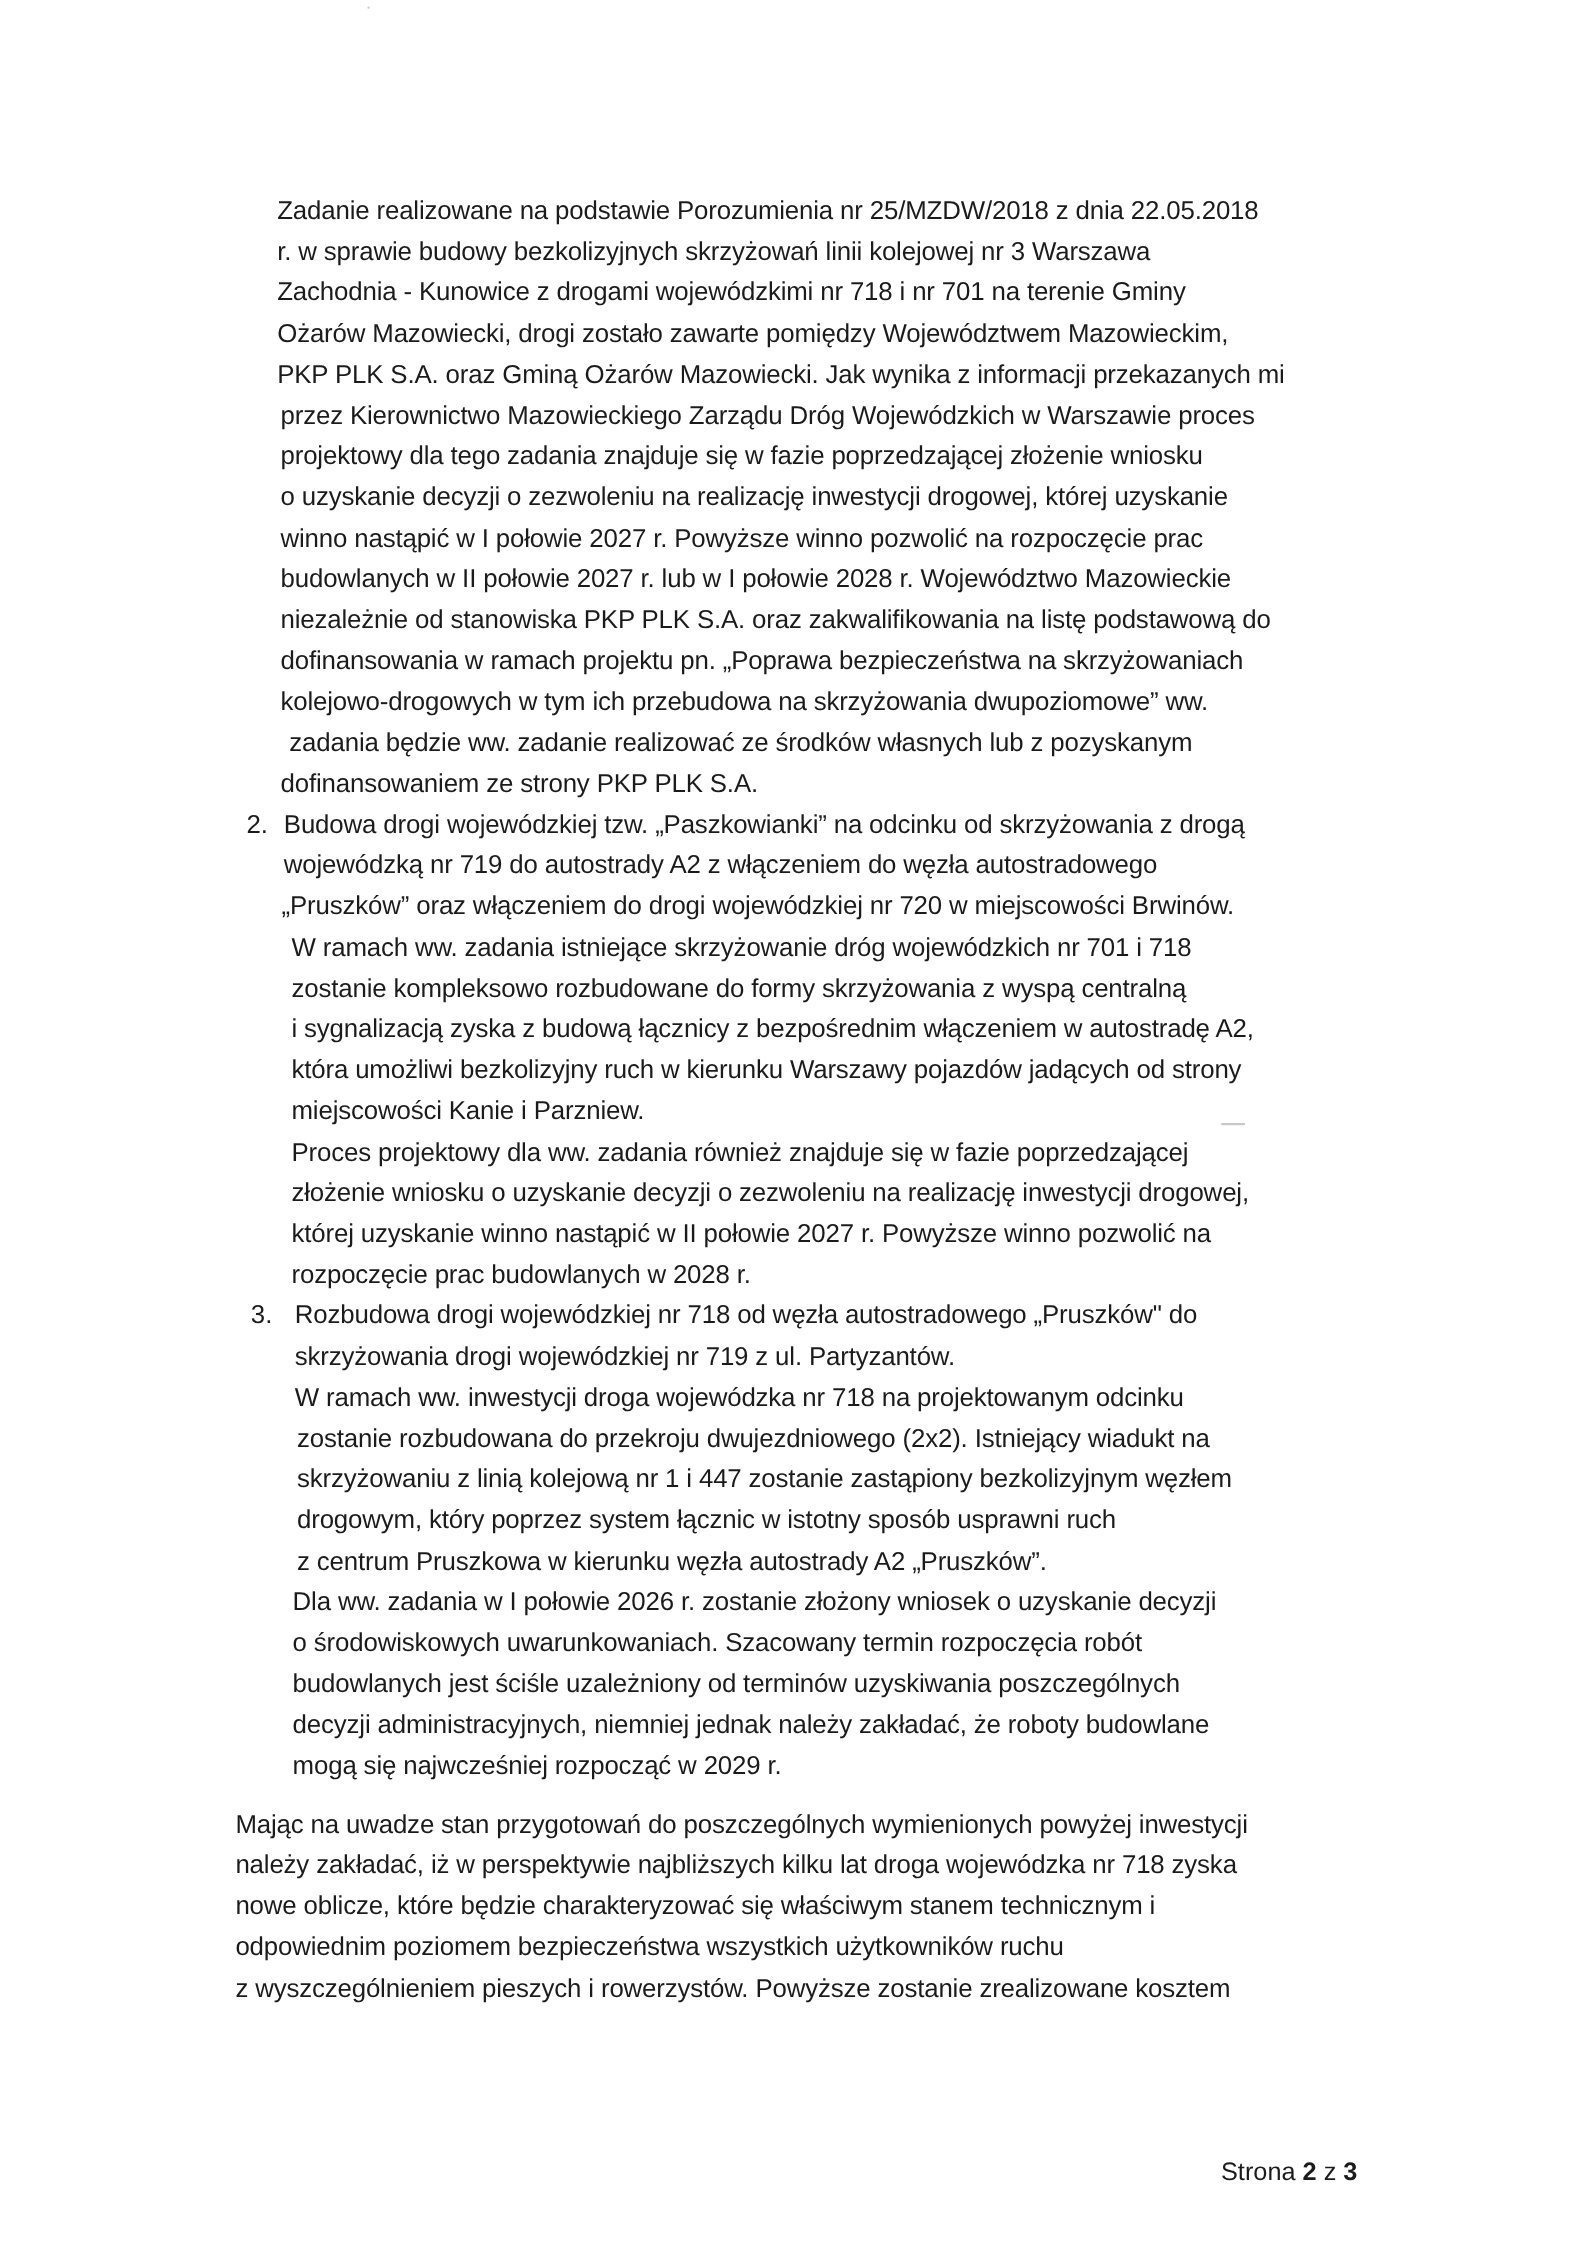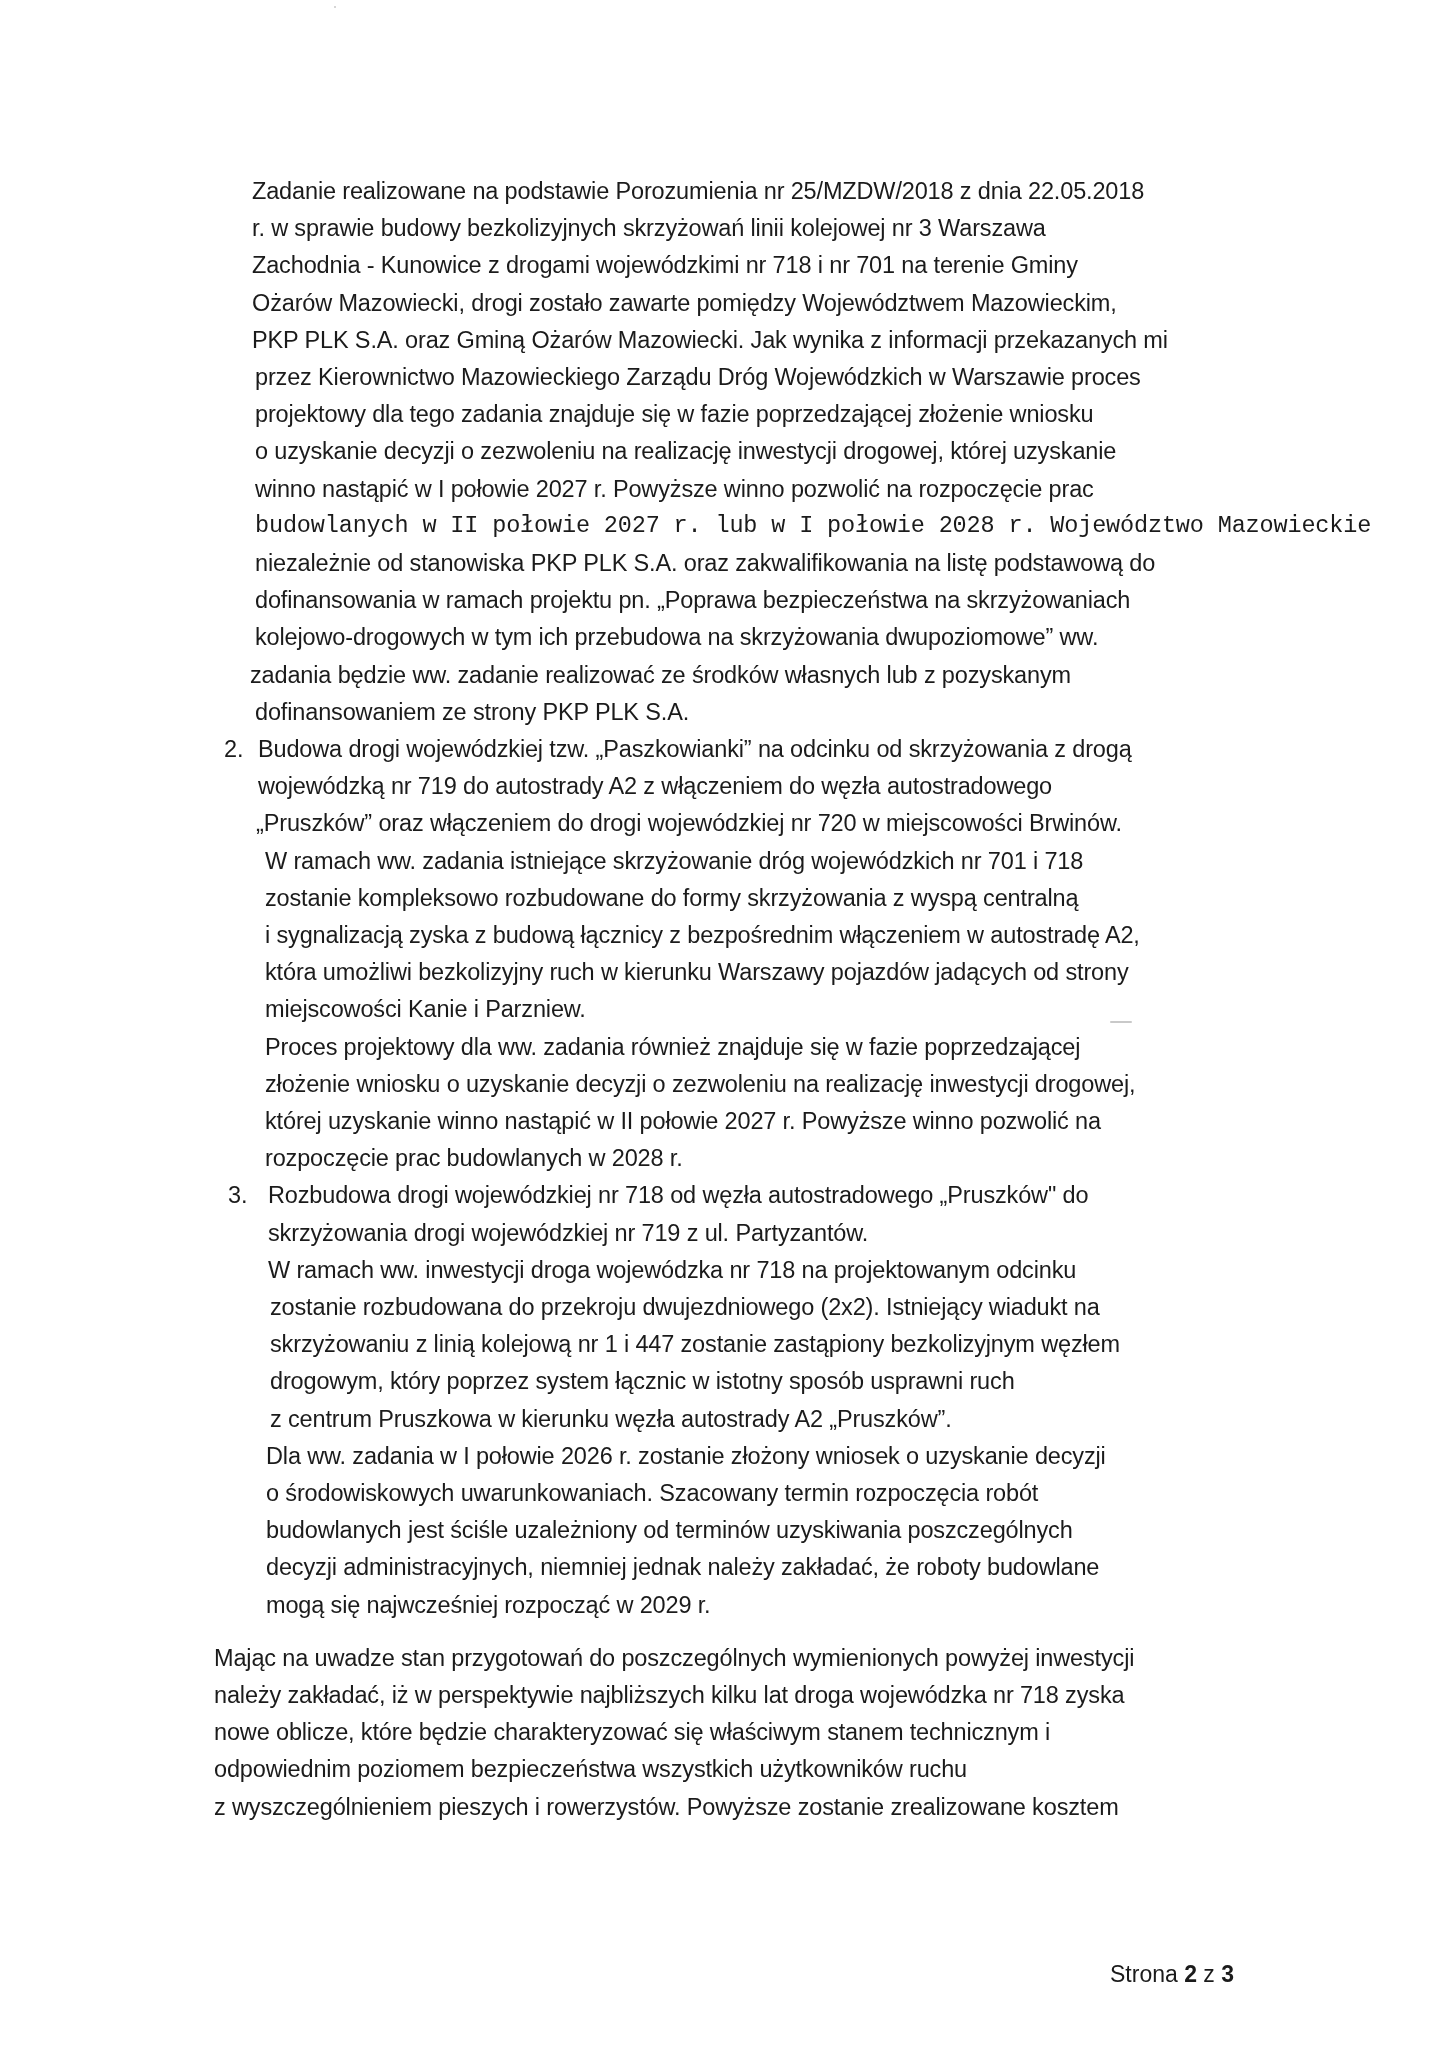--- a/index.html
+++ b/index.html
@@ -45,25 +45,25 @@
   <div id="body-text">
       <div class="ln" style="left: 252px; top: 177px;">Zadanie realizowane na podstawie Porozumienia nr 25/MZDW/2018 z dnia 22.05.2018</div>
       <div class="ln" style="left: 252px; top: 214.2px;">r. w sprawie budowy bezkolizyjnych skrzyżowań linii kolejowej nr 3 Warszawa</div>
       <div class="ln" style="left: 252px; top: 251.4px;">Zachodnia - Kunowice z drogami wojewódzkimi nr 718 i nr 701 na terenie Gminy</div>
       <div class="ln" style="left: 252px; top: 288.6px;">Ożarów Mazowiecki, drogi zostało zawarte pomiędzy Województwem Mazowieckim,</div>
       <div class="ln" style="left: 252px; top: 325.8px;">PKP PLK S.A. oraz Gminą Ożarów Mazowiecki. Jak wynika z informacji przekazanych mi</div>
       <div class="ln" style="left: 255px; top: 363px;">przez Kierownictwo  Mazowieckiego Zarządu Dróg Wojewódzkich w Warszawie proces</div>
       <div class="ln" style="left: 255px; top: 400.2px; text-align: right;">projektowy dla tego zadania znajduje się w fazie poprzedzającej złożenie wniosku</div>
       <div class="ln" style="left: 255px; top: 437.4px;">o uzyskanie decyzji o zezwoleniu na realizację inwestycji drogowej, której uzyskanie</div>
       <div class="ln" style="left: 255px; top: 474.6px;">winno nastąpić w I połowie 2027 r. Powyższe winno pozwolić na rozpoczęcie prac</div>
-      <div class="ln" style="left: 255px; top: 511.8px; font-family: Liberation Mono, monospace;">budowlanych w II połowie 2027 r. lub w I połowie 2028 r. Województwo Mazowieckie</div>
+      <div class="ln" style="left: 255px; top: 511.8px;">budowlanych w II połowie 2027 r. lub w I połowie 2028 r. Województwo Mazowieckie</div>
       <div class="ln" style="left: 255px; top: 549px;">niezależnie od stanowiska PKP PLK S.A. oraz zakwalifikowania na listę podstawową do</div>
       <div class="ln" style="left: 255px; top: 586.2px;">dofinansowania w ramach projektu pn. „Poprawa bezpieczeństwa na skrzyżowaniach</div>
       <div class="ln" style="left: 255px; top: 623.4px;">kolejowo-drogowych w tym ich przebudowa na skrzyżowania dwupoziomowe” ww.</div>
-      <div class="ln" style="left: 250px; top: 660.6px;">zadania będzie ww. zadanie realizować ze środków własnych lub z pozyskanym</div>
+      <div class="ln" style="left: 263px; top: 660.6px;">zadania będzie ww. zadanie realizować ze środków własnych lub z pozyskanym</div>
       <div class="ln" style="left: 255px; top: 697.8px;">dofinansowaniem ze strony PKP PLK S.A.</div>
       <div class="num" style="left: 224px; top: 735px;">2.</div>
       <div class="ln" style="left: 258px; top: 735px;">Budowa drogi wojewódzkiej tzw. „Paszkowianki” na odcinku od skrzyżowania z drogą</div>
       <div class="ln" style="left: 258px; top: 772.2px;">wojewódzką nr 719 do autostrady A2 z włączeniem do węzła autostradowego</div>
       <div class="ln" style="left: 256px; top: 809.4px;">„Pruszków” oraz włączeniem do drogi wojewódzkiej nr 720 w miejscowości Brwinów.</div>
       <div class="ln" style="left: 265px; top: 846.6px;">W ramach ww. zadania istniejące skrzyżowanie dróg wojewódzkich nr 701 i 718</div>
       <div class="ln" style="left: 265px; top: 883.8px;">zostanie kompleksowo rozbudowane do formy skrzyżowania z wyspą centralną</div>
       <div class="ln" style="left: 265px; top: 921px;">i sygnalizacją zyska z budową łącznicy z bezpośrednim włączeniem w autostradę A2,</div>
       <div class="ln" style="left: 265px; top: 958.2px;">która umożliwi bezkolizyjny ruch w kierunku Warszawy pojazdów jadących od strony</div>
       <div class="ln" style="left: 265px; top: 995.4px;">miejscowości Kanie i Parzniew.</div>

